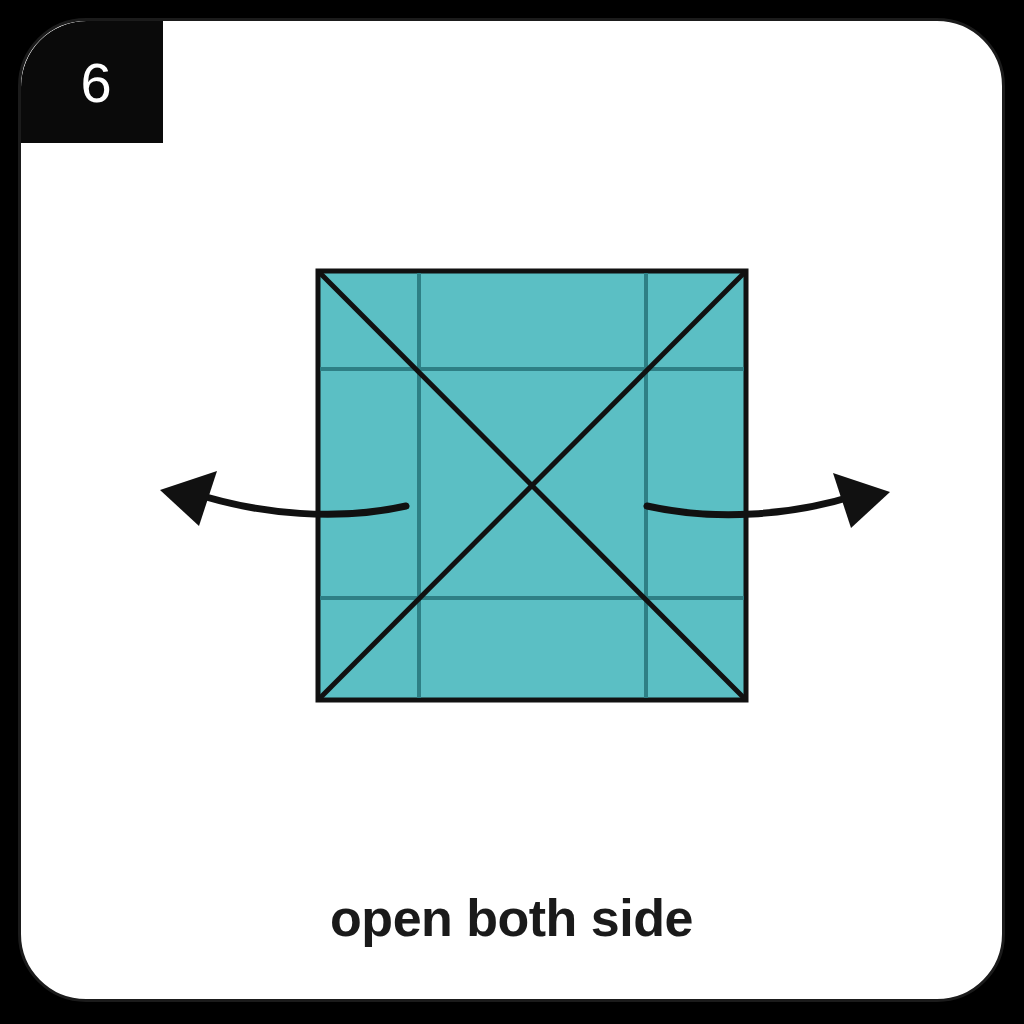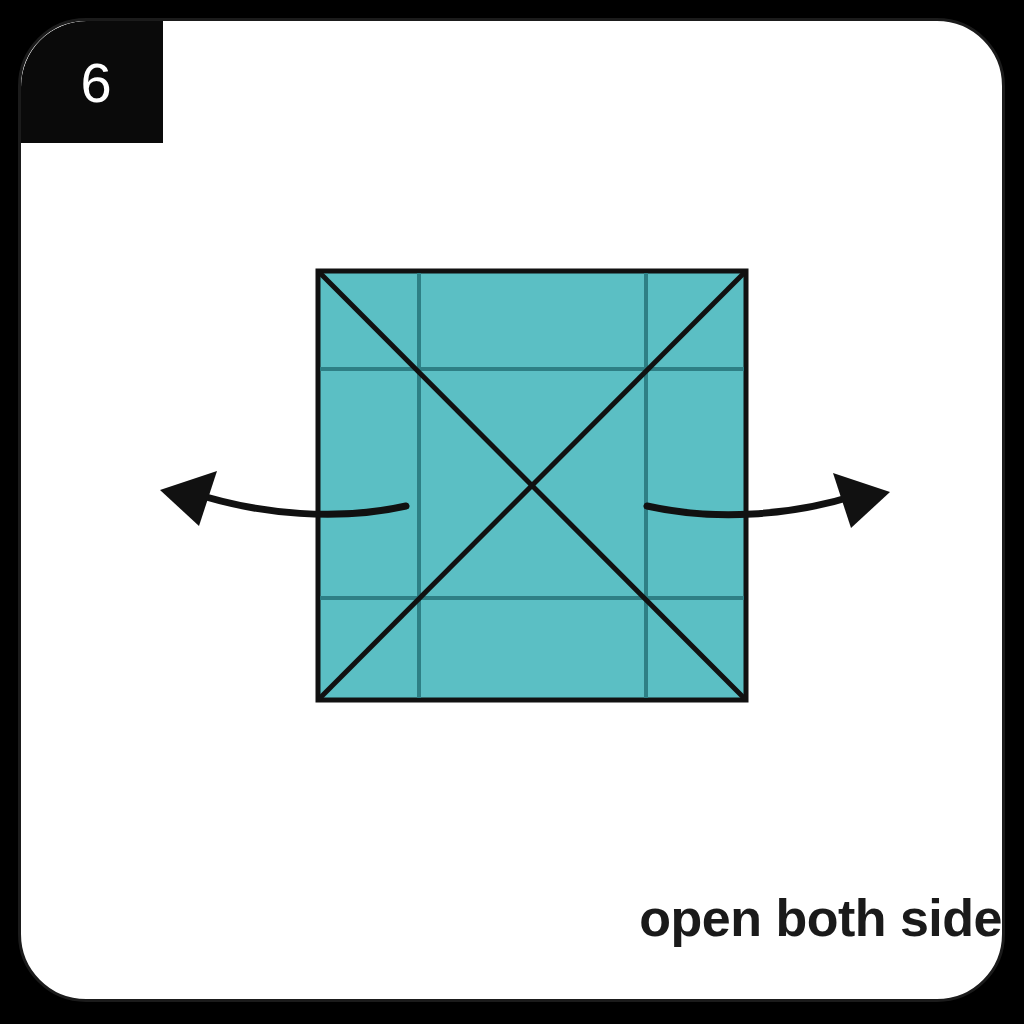--- a/index.html
+++ b/index.html
@@ -63,21 +63,21 @@
     left: 0;
     top: 0;
     width: 987px;
     height: 984px;
   }
   #caption {
     position: absolute;
     left: 0;
     right: 0;
     top: 867px;
-    text-align: right;
+    text-align: center;
     font-family: "Liberation Sans", sans-serif;
     font-size: 52px;
     font-weight: 700;
     color: #1a1a1a;
     letter-spacing: -0.5px;
     user-select: none;
   }
 </style>
 </head>
 <body>

